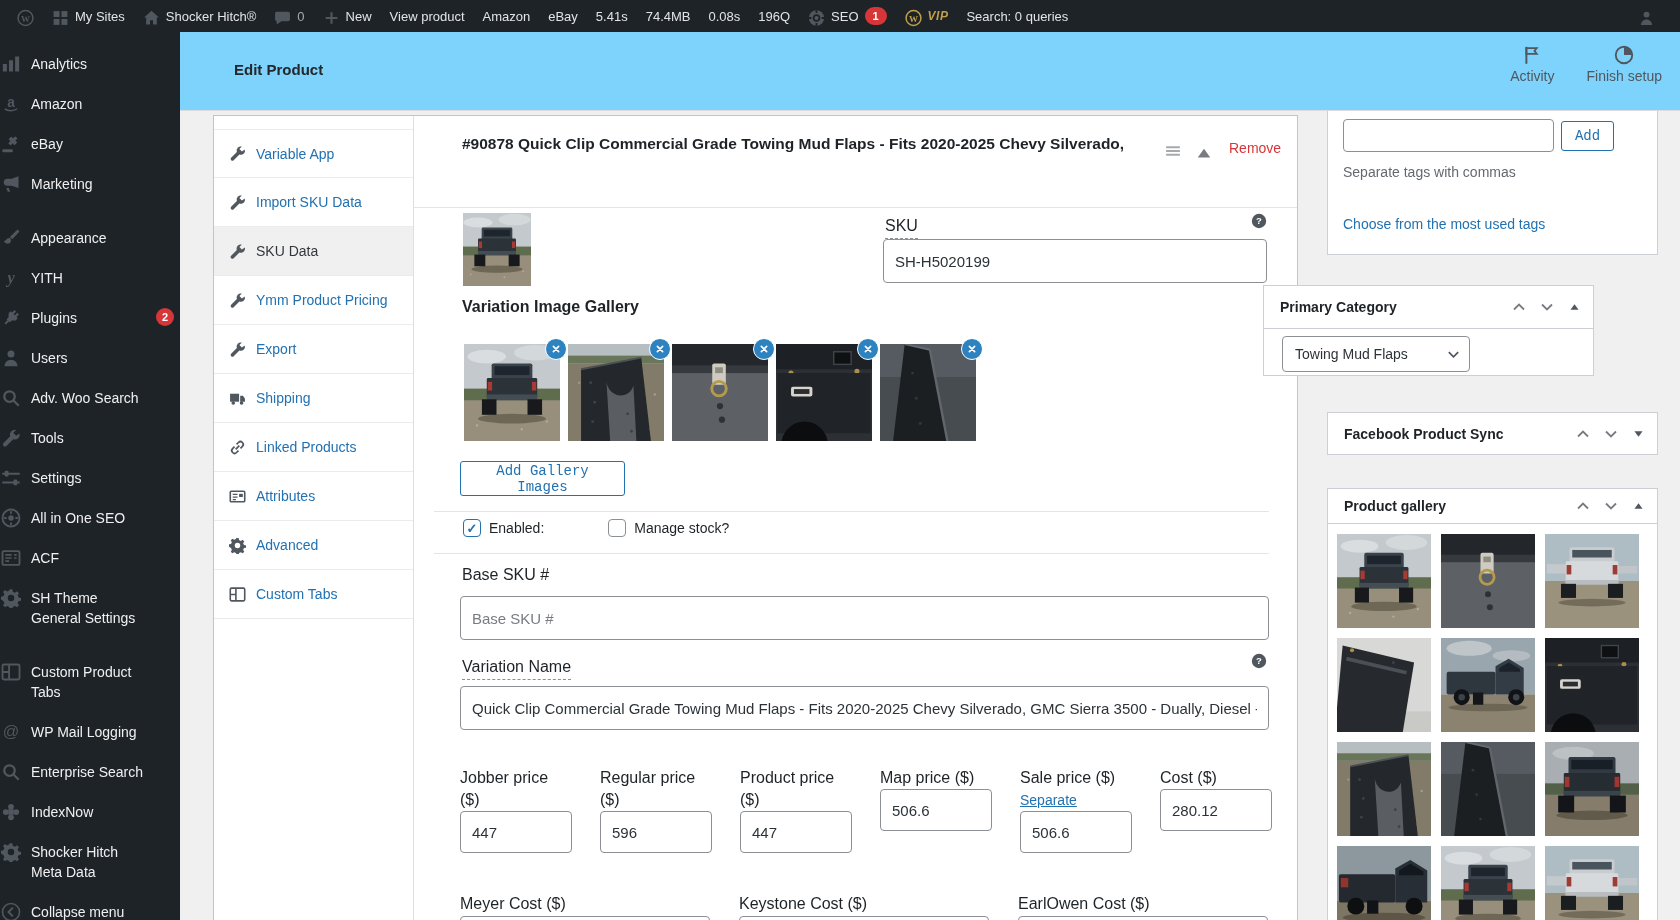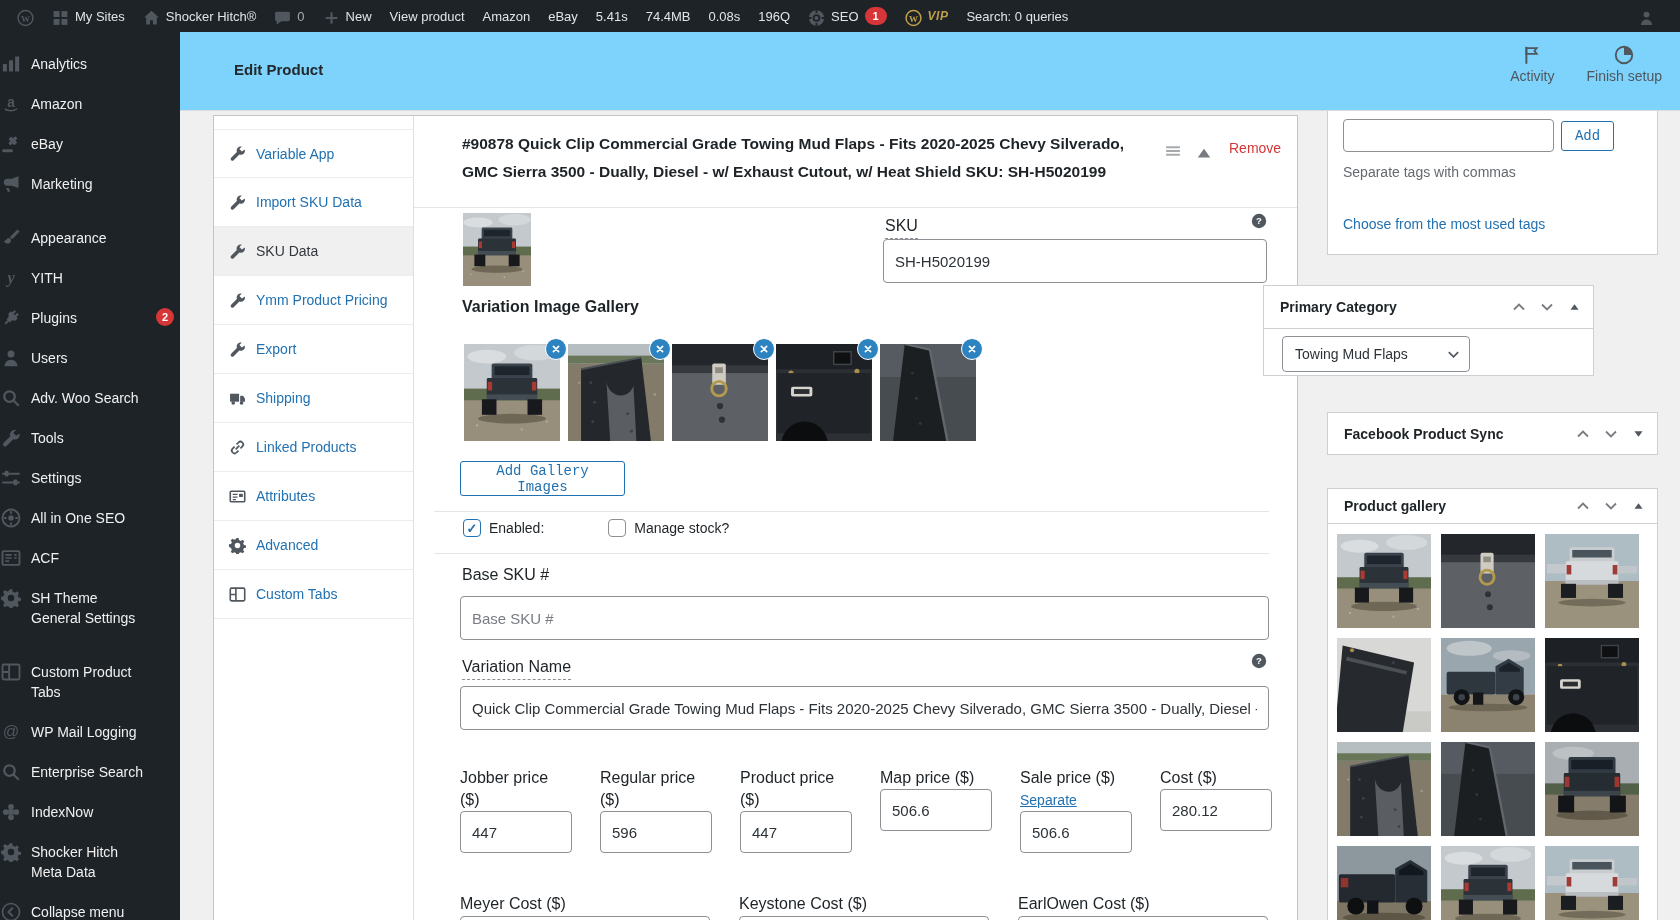--- a/index.html
+++ b/index.html
@@ -542,21 +542,20 @@
             <path d="M6.5 2v12M1.2 8h5.3" stroke="currentColor" stroke-width="1.5"></path>
           </svg>
         </span>
      <span>Custom Tabs</span>
       </div>
     </div>
 
   <div class="varcontent">
     <div class="vt v-title">
       <span>#90878 Quick Clip Commercial Grade Towing Mud Flaps - Fits 2020-2025 Chevy Silverado,</span><br>
-      <span>GMC Sierra 3500 - Dually, Diesel - w/ Exhaust Cutout, w/ Heat Shield SKU: SH-H5020199</span>
     </div>
     <span class="vt icw" style="left:749px;top:25px;color:#a7aaad">
         <svg viewBox="0 0 16 16">
           <path d="M2.5 5h11M2.5 8h11M2.5 11h11" stroke="currentColor" stroke-width="1.5"></path>
         </svg>
       </span>
     <span class="vt icw" style="left:780px;top:27px;color:#787c82">
         <svg viewBox="0 0 16 16">
           <path d="M8 4.5l5 7H3z" fill="currentColor"></path>
         </svg>

